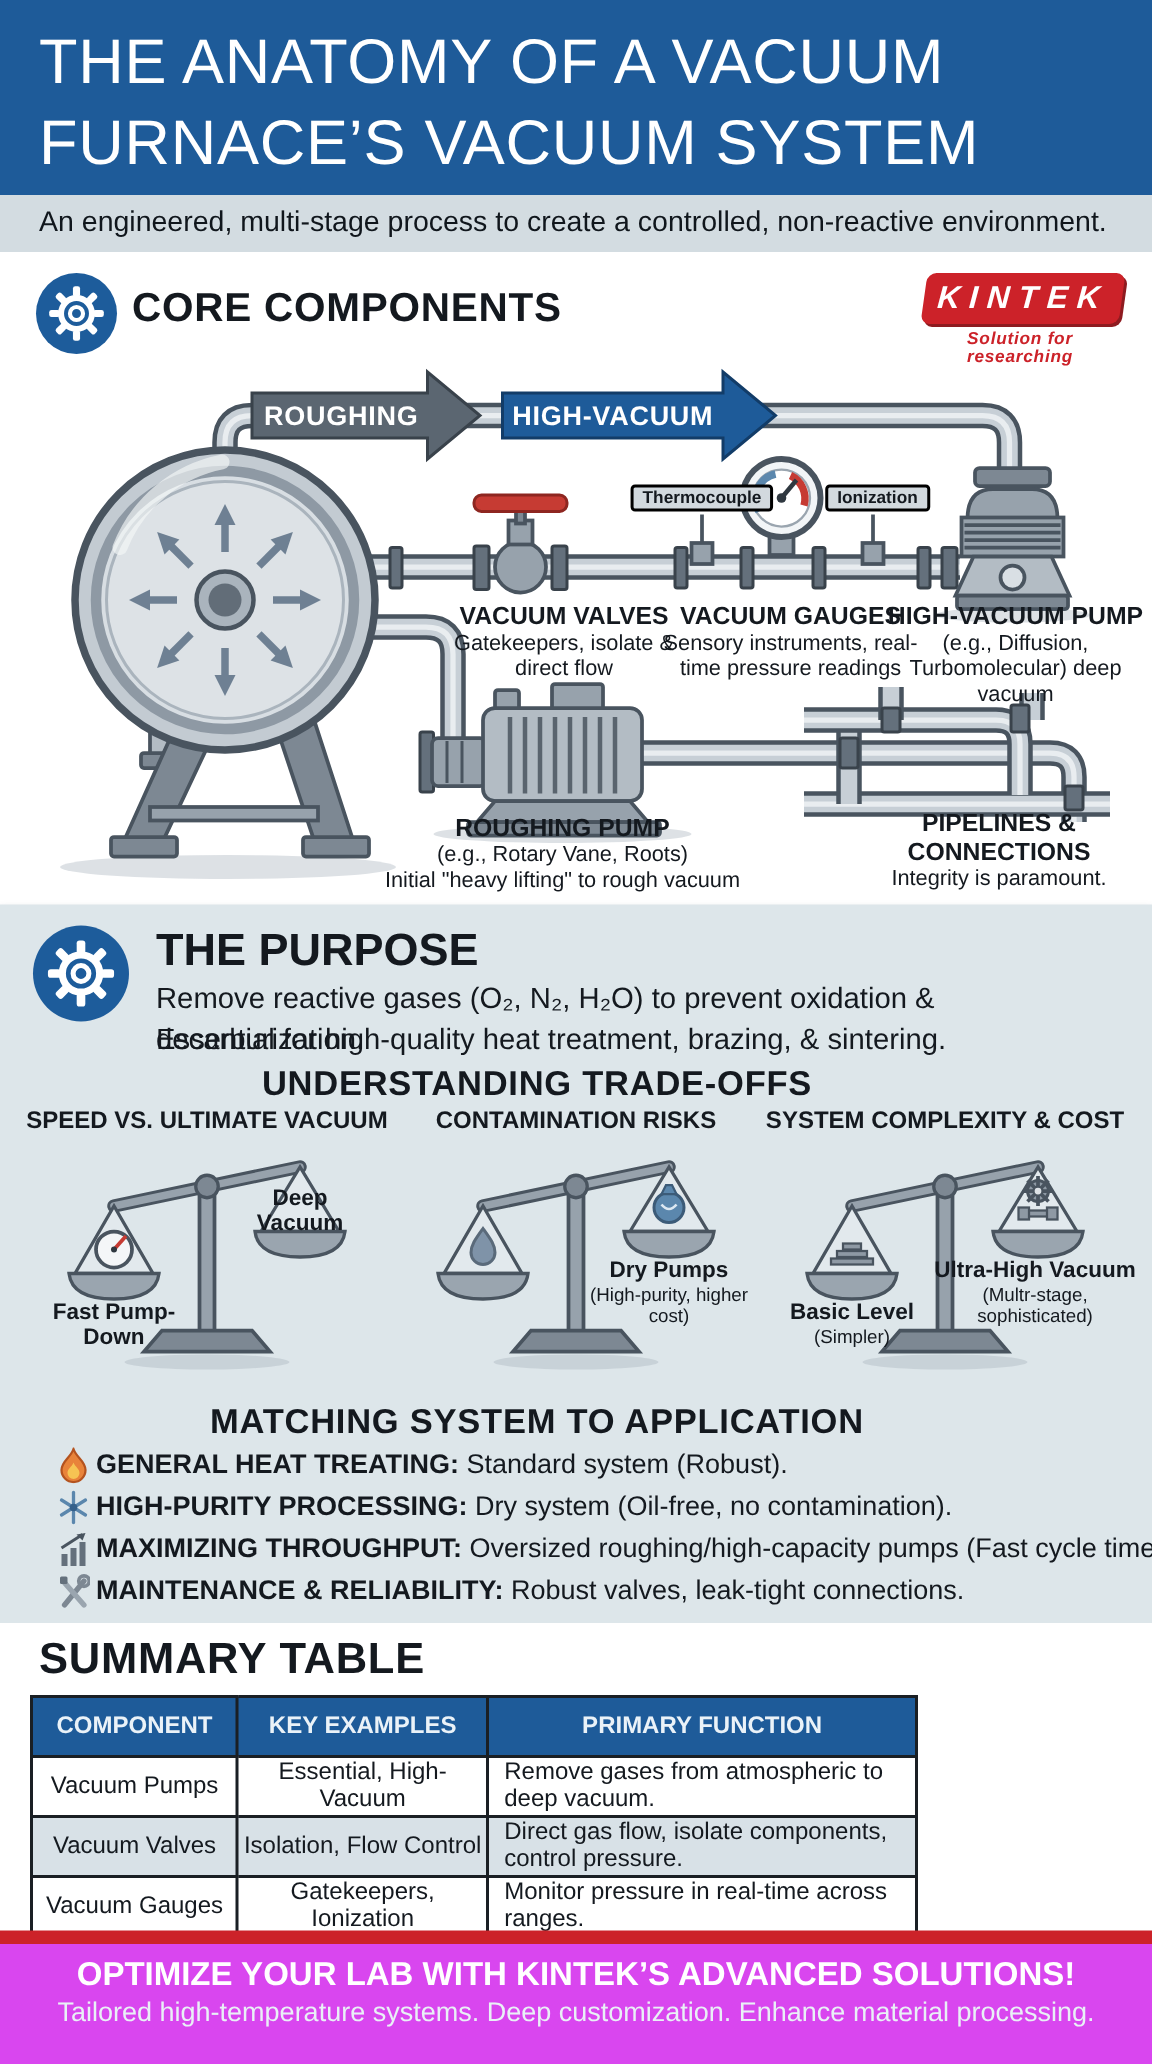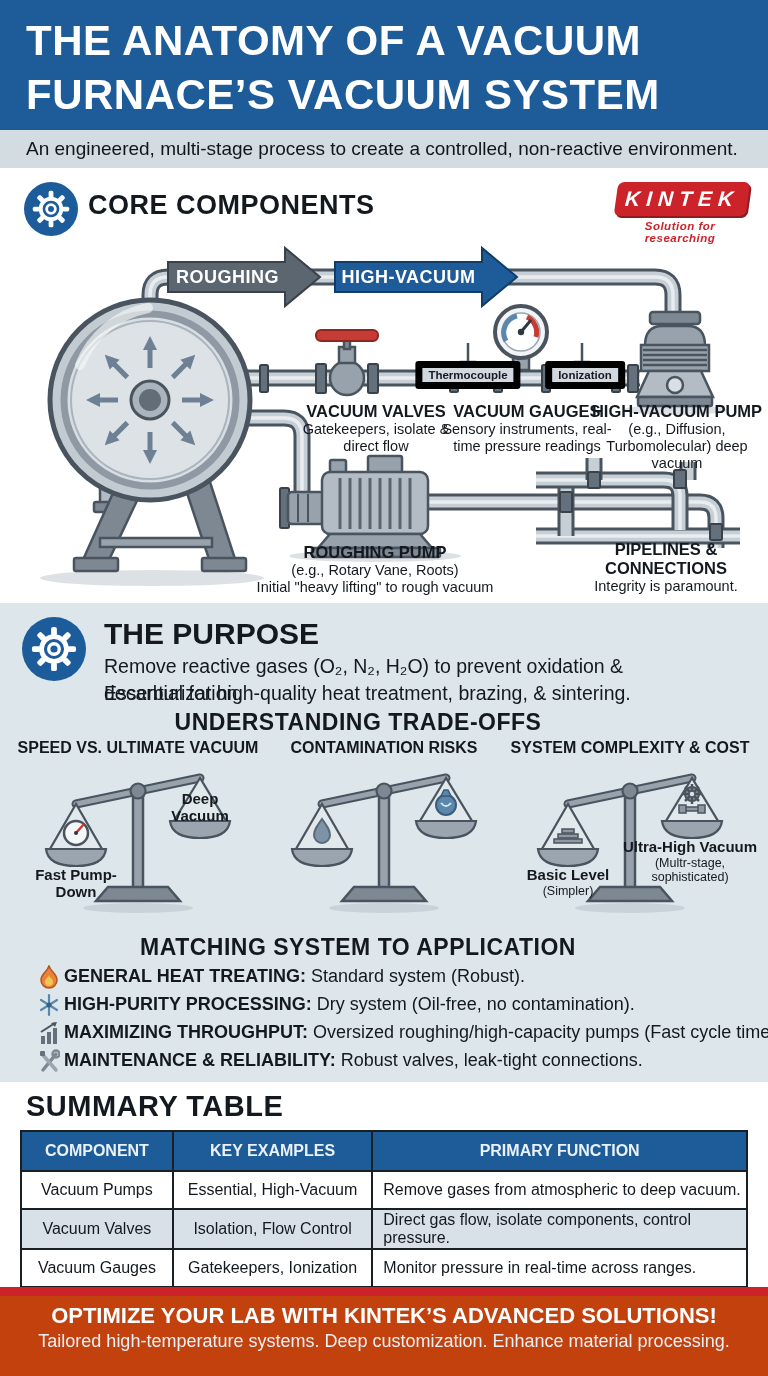--- a/index.html
+++ b/index.html
@@ -3,41 +3,41 @@
 <meta charset="utf-8">
 <style>
   html,body{margin:0;padding:0;background:#fff;}
   #page{position:relative;width:768px;height:1376px;overflow:hidden;
         font-family:"Liberation Sans","DejaVu Sans",sans-serif;color:#14191f;}
   .sec{position:absolute;left:0;width:768px;}
 
   
   .hdr{top:0;height:130px;background:#1e5b99;}
   .hdr-title{position:absolute;left:26px;top:14px;width:730px;color:#fff;
-             font-size:42px;font-weight:bold;line-height:54px;letter-spacing:.5px;}
+             font-size:42px;font-weight:normal;line-height:54px;letter-spacing:.5px;}
   .subbar{top:130px;height:38px;background:#d3dce1;}
   .subbar div{position:absolute;left:26px;top:0;line-height:38px;font-size:19px;color:#10161c;}
 
   
   .core{top:168px;height:435px;background:#fff;}
   .gear-badge{position:absolute;border-radius:50%;background:#1d5c9b;display:flex;
               align-items:center;justify-content:center;}
   .core-h{position:absolute;left:88px;top:22px;font-size:27px;font-weight:bold;letter-spacing:.5px;}
   .logo-box{position:absolute;right:20px;top:14px;width:132px;height:34px;background:#cc2229;
             border-radius:6px;transform:skewX(-8deg);display:flex;align-items:center;justify-content:center;
             box-shadow:2px 2px 0 #8e1b20;}
   .logo-box span{color:#fff;font-weight:bold;font-style:italic;font-size:21px;letter-spacing:6px;transform:skewX(4deg);}
   .logo-tag{position:absolute;right:18px;top:52px;width:140px;text-align:center;color:#cc2229;
             font-size:11.5px;font-weight:bold;font-style:italic;letter-spacing:.5px;}
 
   
   #diagram{position:absolute;left:0;top:72px;width:696px;height:363px;}
   .flow-txt{position:absolute;color:#fff;font-weight:bold;font-size:18px;letter-spacing:.5px;text-align:center;}
-  .tag{position:absolute;transform:translateX(-50%);background:#d2d9de;border:7px solid #000000;
-       border-radius:3px;font-size:11.5px;font-weight:bold;padding:1px 6px;white-space:nowrap;margin-top:38px;}
+  .tag{position:absolute;transform:translateX(-50%);background:#d2d9de;border:2px solid #000000;
+       border-radius:3px;font-size:11.5px;font-weight:bold;padding:1px 6px;white-space:nowrap;}
   .comp{position:absolute;transform:translateX(-50%);text-align:center;}
   .comp .nm{font-size:16.5px;font-weight:bold;line-height:1.15;}
   .comp .ds{font-size:14.5px;line-height:1.18;}
 
   
   .purpose{top:603px;height:479px;background:#dde6ea;box-shadow:0 3px 5px rgba(40,60,80,.25);}
   .purp-h{position:absolute;left:104px;top:14px;font-size:30px;font-weight:bold;}
   .purp-p{position:absolute;left:104px;width:644px;font-size:19.5px;line-height:27px;}
   .mid-h{position:absolute;left:0;width:716px;text-align:center;font-size:23px;font-weight:bold;letter-spacing:.5px;}
 
@@ -48,29 +48,29 @@
   .pan-lb .b{font-size:15px;font-weight:bold;line-height:1.1;}
   .pan-lb .s{font-size:12.5px;line-height:1.15;}
 
   .match-item{position:absolute;left:38px;height:26px;}
   .match-item .txt{position:absolute;left:26px;top:1px;width:700px;font-size:18px;white-space:nowrap;}
   .match-item .lb{font-weight:bold;}
 
   
   .summary{top:1082px;height:205px;background:#fff;}
   .sum-h{position:absolute;left:26px;top:8px;font-size:29px;font-weight:bold;letter-spacing:.5px;}
-  table.sum{position:absolute;left:20px;top:48px;width:728px;border-collapse:collapse;}
+  table.sum{position:absolute;left:20px;top:48px;width:592px;border-collapse:collapse;}
   table.sum th{background:#1e5b99;color:#eaf2f8;font-size:16px;font-weight:bold;height:36px;border:2px solid #1a1f24;}
   table.sum td{font-size:16px;height:34px;border:2px solid #1a1f24;text-align:center;}
   table.sum td.l{text-align:left;padding-left:10px;}
   table.sum tr.alt td{background:#d8e1e7;}
 
   
   .redstrip{top:1287px;height:9px;background:#cc2229;}
-  .footer{top:1296px;height:80px;background:#c2410c;color:#fff;}
+  .footer{top:1296px;height:80px;background:#d946ef;color:#fff;}
   .f1{position:absolute;top:7px;left:0;width:768px;text-align:center;font-size:22px;font-weight:bold;}
   .f2{position:absolute;top:35px;left:0;width:768px;text-align:center;font-size:18px;color:#e9f0f6;}
   .f3{position:absolute;top:57px;left:0;width:768px;text-align:center;font-size:18px;color:#e9f0f6;margin-top:20px;}
   .f3 .site{font-weight:bold;color:#fff;}
 
   
   .po{fill:none;stroke:#49545f;stroke-width:17;stroke-linejoin:round;}
   .pi{fill:none;stroke:#c7cfd6;stroke-width:11;stroke-linejoin:round;}
   .ph{fill:none;stroke:#e9edf0;stroke-width:3.5;stroke-linejoin:round;}
   .mtl{fill:#97a2ac;stroke:#49545f;stroke-width:2.5;}
@@ -394,20 +394,24 @@
         <path class="bowl" d="M36,88 L96,88 Q94,105 66,105 Q38,105 36,88 Z"></path>
         <polygon class="tri" points="190,17 164,60 216,60"></polygon>
         <path class="bowl" d="M160,60 L220,60 Q218,77 190,77 Q162,77 160,60 Z"></path>
         <path d="M66,58 C71,65 74,69 74,74 A8,8 0 1,1 58,74 C58,69 61,65 66,58 Z" fill="#7f93a8" stroke="#5a6a7a" stroke-width="2"></path>
         <g>
           <circle cx="190" cy="44" r="10" fill="#5b87ad" stroke="#3c5b78" stroke-width="2"></circle>
           <polygon points="185,35 195,35 192,29 188,29" fill="#5b87ad" stroke="#3c5b78" stroke-width="1.5"></polygon>
           <path d="M185,42 Q190,48 195,42" fill="none" stroke="#dce8f2" stroke-width="1.8"></path>
         </g>
       </svg>
+      <div class="pan-lb" style="left:190px;top:100px;width:112px;">
+        <div class="b">Dry Pumps</div>
+        <div class="s">(High-purity, higher cost)</div>
+      </div>
     </div>
 
     <div class="scale-card" style="left:502px;">
       <div class="scale-t">SYSTEM COMPLEXITY &amp; COST</div>
       <svg class="scale-svg" width="256" height="156" viewBox="0 0 256 156">
         <ellipse class="shad" cx="128" cy="147" rx="55" ry="5"></ellipse>
         <rect class="mtl" x="123" y="30" width="10" height="98"></rect>
         <polygon class="mtl3" points="98,126 158,126 170,140 86,140"></polygon>
         <line x1="66" y1="43" x2="190" y2="17" stroke="#49545f" stroke-width="9" stroke-linecap="round"></line>
         <line x1="66" y1="43" x2="190" y2="17" stroke="#97a2ac" stroke-width="5" stroke-linecap="round"></line>

